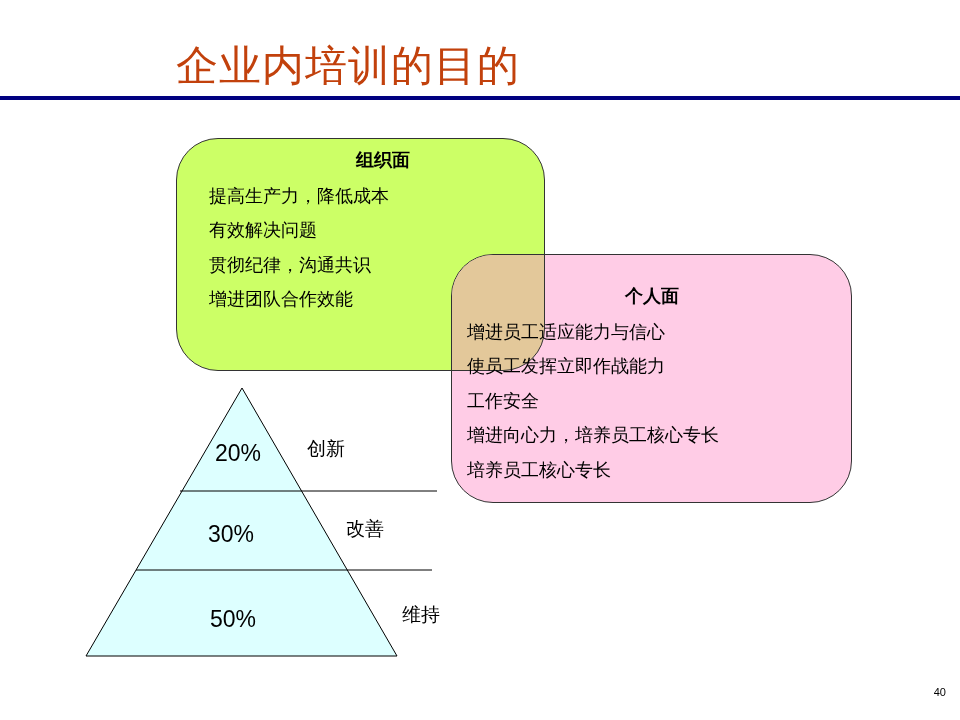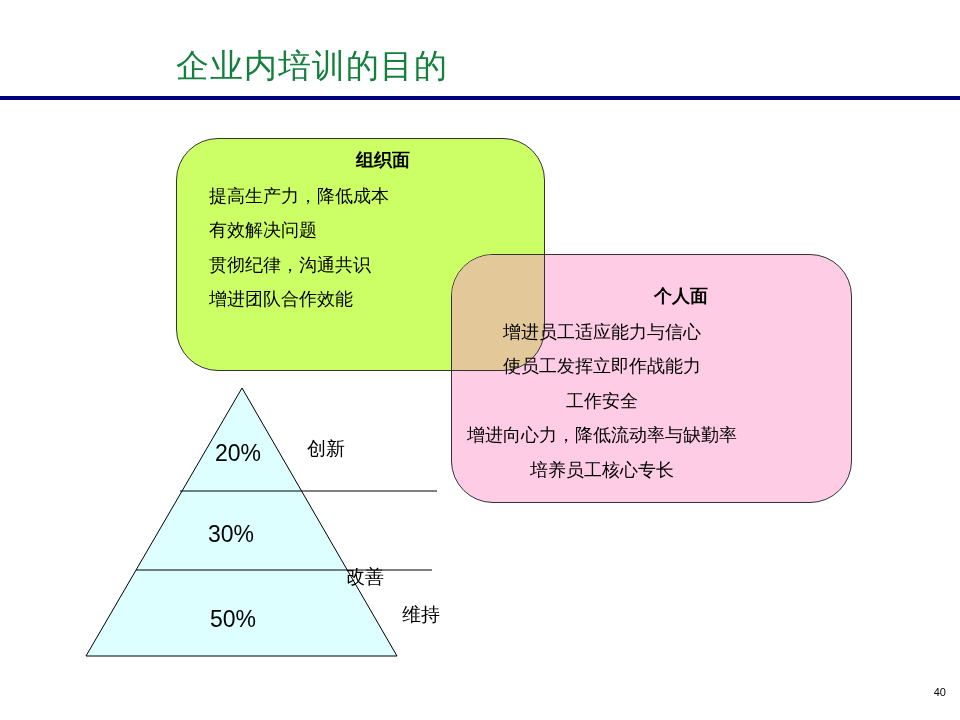--- a/index.html
+++ b/index.html
@@ -4,21 +4,21 @@
   <style>
     html, body { margin: 0; padding: 0; }
     body {
       width: 960px; height: 720px; position: relative; overflow: hidden;
       background: #ffffff;
       font-family: "DejaVu Sans", "Liberation Sans", sans-serif;
       color: #000;
     }
     .title {
       position: absolute; left: 176px; top: 44px;
-      font-size: 33px; color: #15803d; letter-spacing: 1px; line-height: 44px;
+      font-size: 42px; color: #c2410c; letter-spacing: 1px; line-height: 44px;
       white-space: nowrap;
     }
     .title-rule {
       position: absolute; left: 0; top: 96px; width: 960px; height: 4px;
       background: #000080;
     }
     .box {
       position: absolute; border: 1px solid #333; border-radius: 42px;
       box-sizing: border-box;
     }
@@ -27,21 +27,21 @@
     .overlap {
       position: absolute; border: 1px solid #333; border-radius: 42px;
       box-sizing: border-box; background: #E3C89A;
       
       left: -276px; top: -117px; width: 369px; height: 233px;
     }
     .box-text {
       position: absolute; font-size: 18px; line-height: 34.5px; white-space: nowrap;
     }
     .green-text { left: 209px; top: 144px; }
-    .pink-text  { left: 467px; top: 280px; text-align: center; }
+    .pink-text  { left: 467px; top: 280px; }
     .heading { font-weight: bold; display: block; font-family: Liberation Mono, monospace; }
     .green-text .heading { padding-left: 147px; }
     .pink-text .heading { padding-left: 158px; }
     .line { display: block; }
     .pyramid { position: absolute; left: 0; top: 0; width: 960px; height: 720px; }
     .pct {
       position: absolute; font-size: 23px; font-family: "Liberation Sans", sans-serif;
       white-space: nowrap;
     }
     .lvl {
@@ -69,32 +69,32 @@
   <span class="line">有效解决问题</span>
   <span class="line">贯彻纪律，沟通共识</span>
   <span class="line">增进团队合作效能</span>
 </div>
 
 <div class="box-text pink-text">
   <span class="heading">个人面</span>
   <span class="line">增进员工适应能力与信心</span>
   <span class="line">使员工发挥立即作战能力</span>
   <span class="line">工作安全</span>
-  <span class="line">增进向心力，降低流动率与缺勤率</span>
+  <span class="line">增进向心力，培养员工核心专长</span>
   <span class="line">培养员工核心专长</span>
 </div>
 
 <svg class="pyramid" width="960" height="720" viewBox="0 0 960 720">
   <polygon points="242,388 86,656 397,656" fill="#DDFFFF" stroke="#000" stroke-width="1"></polygon>
   <line x1="180" y1="491" x2="437" y2="491" stroke="#000" stroke-width="1"></line>
   <line x1="136" y1="570" x2="432" y2="570" stroke="#000" stroke-width="1"></line>
 </svg>
 
 <div class="pct" style="left:215px; top:440px;">20%</div>
 <div class="lvl" style="left:307px; top:436px;">创新</div>
 
 <div class="pct" style="left:208px; top:521px;">30%</div>
-<div class="lvl" style="left:346px; top:516px;margin-top:48px;">改善</div>
+<div class="lvl" style="left:346px; top:516px;">改善</div>
 
 <div class="pct" style="left:210px; top:606px;">50%</div>
 <div class="lvl" style="left:402px; top:602px;">维持</div>
 
 <div class="page-num">40</div>
 
 </body></html>

